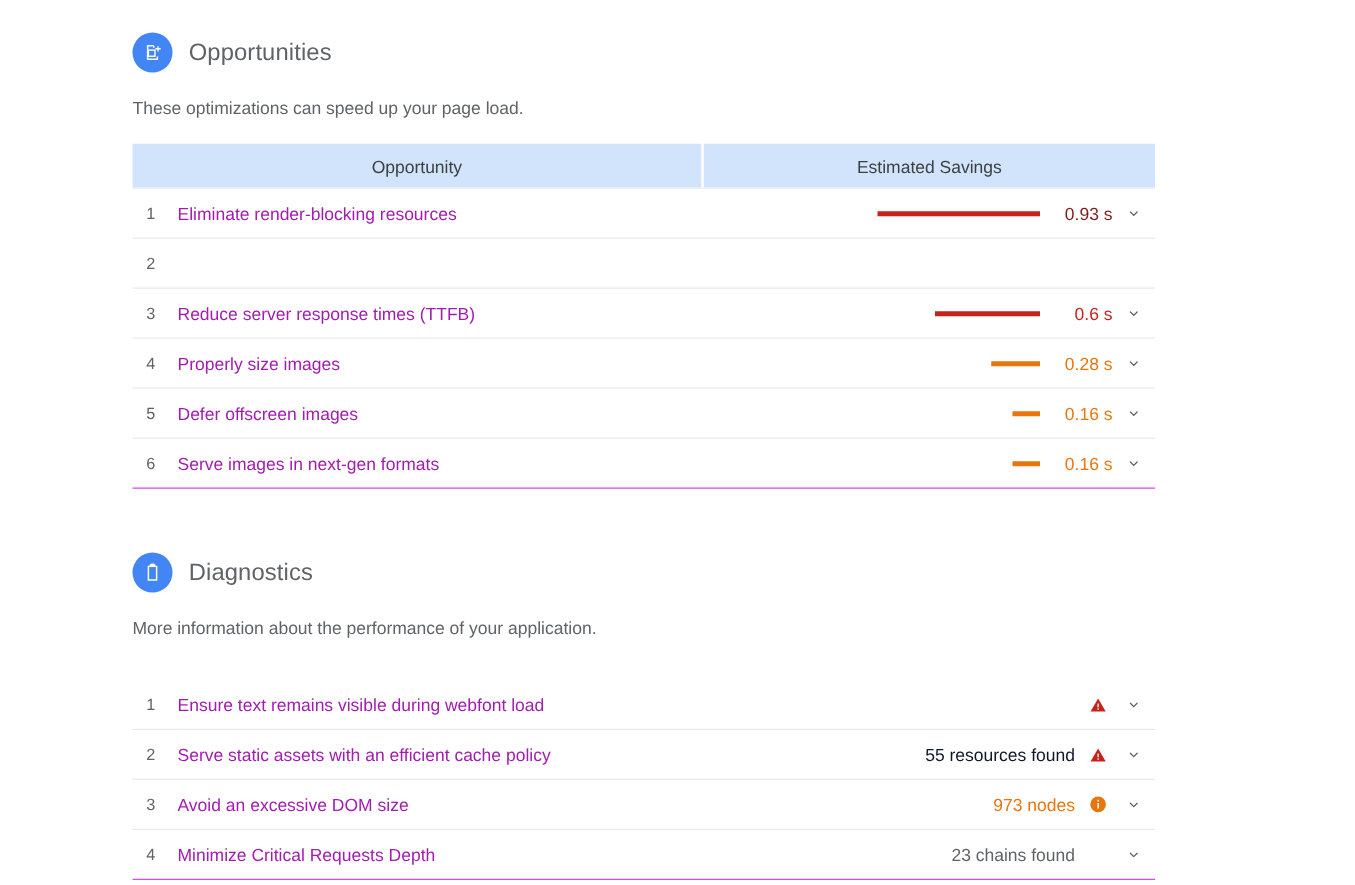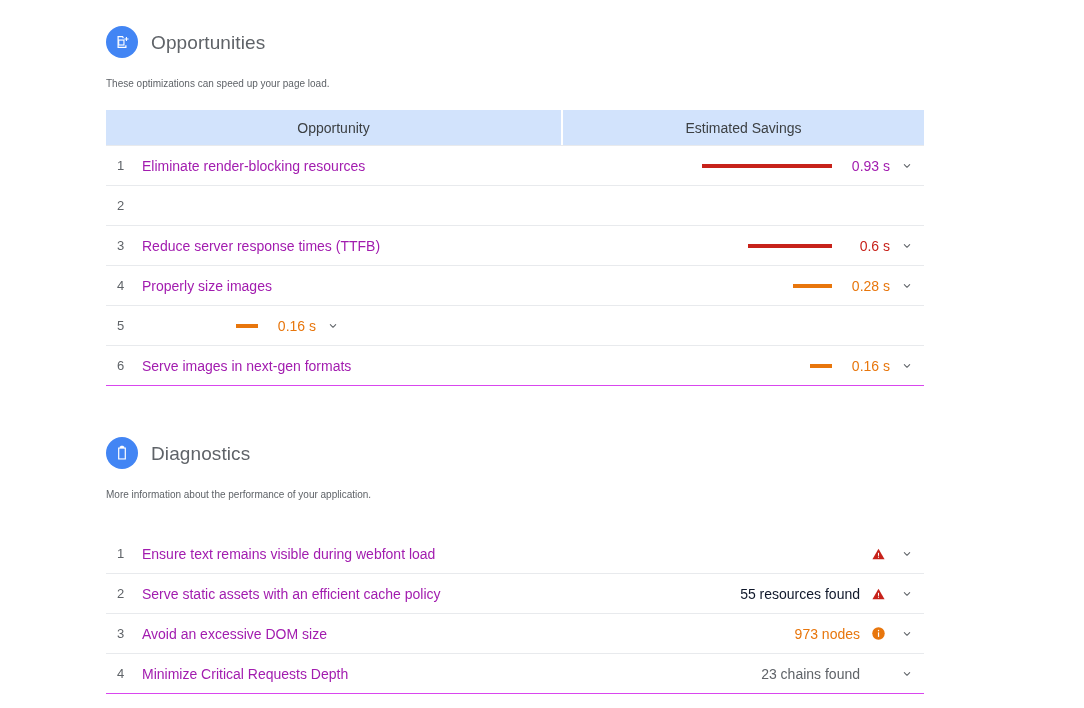--- a/index.html
+++ b/index.html
@@ -43,21 +43,21 @@
     flex: 0 0 auto;
   }
   .section-icon svg { display: block; }
   .section-title {
     font-size: 19px;
     color: #5f6368;
     letter-spacing: 0.1px;
     line-height: 1;
   }
   .section-desc {
-    font-size: 10px;
+    font-size: 14px;
     color: #5f6368;
     margin-top: 19px;
     line-height: 1.3;
   }
 
   
   .table {
     margin-top: 20px;
     width: 818px;
     border-bottom: 1px solid #d946ef;
@@ -180,21 +180,21 @@
           <div class="th th-savings">Estimated Savings</div>
         </div>
         <div id="opp-rows">
             <div class="row">
               <div class="row-index">1</div>
               <div class="row-label">Eliminate render-blocking resources</div>
               <div class="row-right">
                 <div class="bar-track">
                   <div class="bar-fill" style="width: 130px; background: rgb(199, 34, 26);"></div>
                 </div>
-                <div class="savings-value" style="color: #a21caf;">0.93 s</div>
+                <div class="savings-value" style="color: #7f1d1d;">0.93 s</div>
                 <div class="chevron">
                   <svg width="14" height="14" viewBox="0 0 24 24" aria-hidden="true">
                     <path d="M7.4 9.6 12 14.2l4.6-4.6" fill="none" stroke="#5f6368" stroke-width="1.8" stroke-linecap="round" stroke-linejoin="round"></path>
                   </svg>
                 </div>
               </div>
             </div>
             <div class="row">
               <div class="row-index">2</div>
             </div>
@@ -223,20 +223,21 @@
                 <div class="savings-value" style="color: rgb(232, 118, 12);">0.28 s</div>
                 <div class="chevron">
                   <svg width="14" height="14" viewBox="0 0 24 24" aria-hidden="true">
                     <path d="M7.4 9.6 12 14.2l4.6-4.6" fill="none" stroke="#5f6368" stroke-width="1.8" stroke-linecap="round" stroke-linejoin="round"></path>
                   </svg>
                 </div>
               </div>
             </div>
             <div class="row">
               <div class="row-index">5</div>
+              <div class="row-label">Defer offscreen images</div>
               <div class="row-right">
                 <div class="bar-track">
                   <div class="bar-fill" style="width: 22.36px; background: rgb(232, 118, 12);"></div>
                 </div>
                 <div class="savings-value" style="color: rgb(232, 118, 12);">0.16 s</div>
                 <div class="chevron">
                   <svg width="14" height="14" viewBox="0 0 24 24" aria-hidden="true">
                     <path d="M7.4 9.6 12 14.2l4.6-4.6" fill="none" stroke="#5f6368" stroke-width="1.8" stroke-linecap="round" stroke-linejoin="round"></path>
                   </svg>
                 </div>

